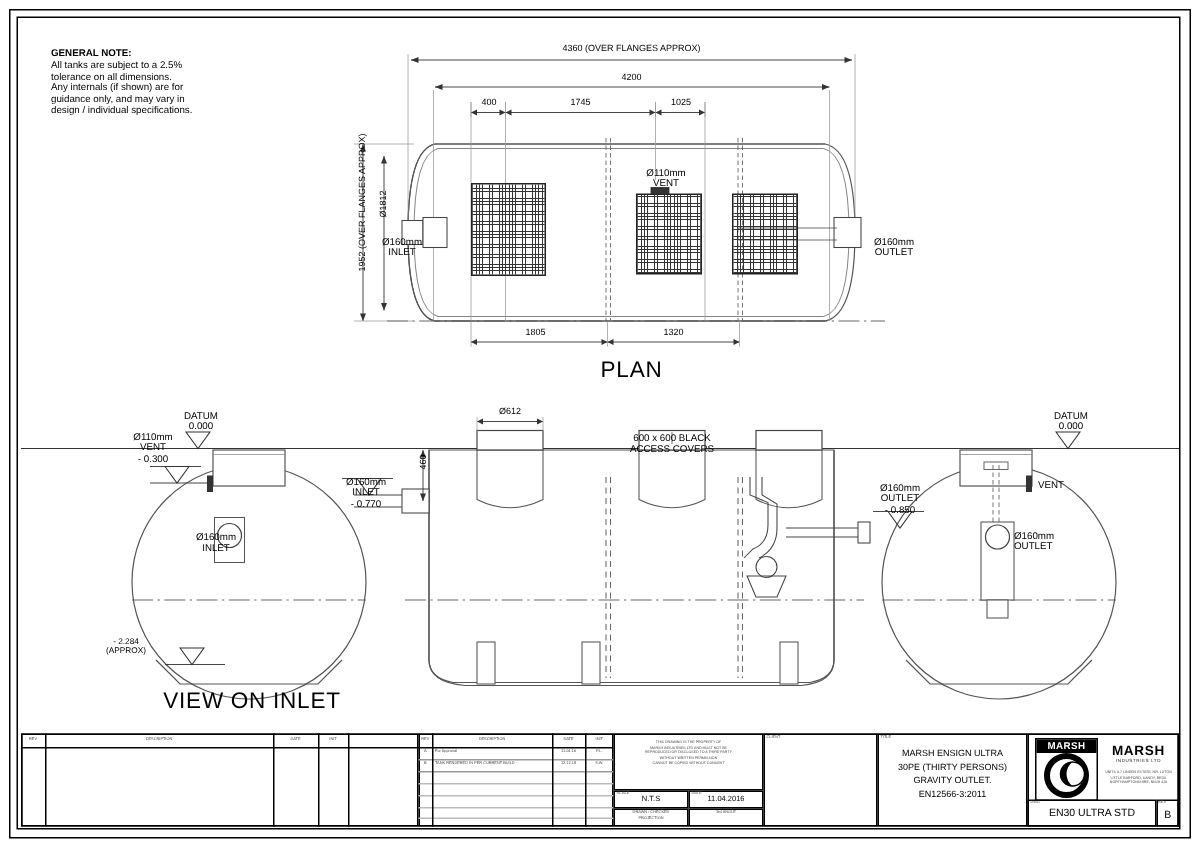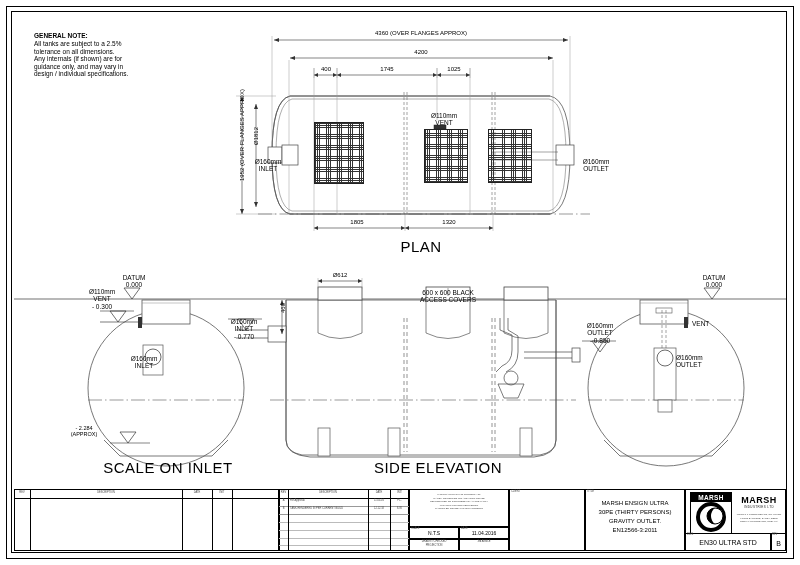--- a/index.html
+++ b/index.html
@@ -238,33 +238,32 @@
 
   <div class="txt lbl c" style="left:110px;top:274px;width:48px;">DATUM
 0.000</div>
   <div class="txt lbl c" style="left:78px;top:288px;width:48px;">Ø110mm
 VENT
 - 0.300</div>
   <div class="txt lbl c" style="left:118px;top:355px;width:52px;">Ø160mm
 INLET</div>
   <div class="txt" style="left:58px;top:425px;width:52px;font-size:5.5px;text-align:center;">- 2.284
 (APPROX)</div>
-  <div class="txt viewtitle" style="left:98px;top:459px;width:140px;">SCALE ON INLET</div>
+  <div class="txt viewtitle" style="left:98px;top:459px;width:140px;">VIEW ON INLET</div>
 
   <div class="txt dimtxt c" style="left:318px;top:272px;width:44px;">Ø612</div>
   <div class="txt lbl c" style="left:398px;top:289px;width:100px;">600 x 600 BLACK
 ACCESS COVERS</div>
   <div class="txt lbl c" style="left:218px;top:318px;width:52px;">Ø160mm
 INLET
 - 0.770</div>
   <div class="txt dimtxt vert" style="left:280px;top:325px;width:34px;text-align:center;">460</div>
   <div class="txt lbl c" style="left:574px;top:322px;width:52px;">Ø160mm
 OUTLET
 - 0.850</div>
-  <div class="txt viewtitle" style="left:348px;top:459px;width:180px;">SIDE ELEVATION</div>
 
   <div class="txt lbl c" style="left:690px;top:274px;width:48px;">DATUM
 0.000</div>
   <div class="txt lbl" style="left:692px;top:320px;width:40px;">VENT</div>
   <div class="txt lbl" style="left:676px;top:354px;width:52px;">Ø160mm
 OUTLET</div>
 
   <div class="tb" style="left:14px;top:489px;width:772px;height:62px;"></div>
 
   <div class="tb" style="left:14px;top:489px;width:265px;height:62px;"></div>

